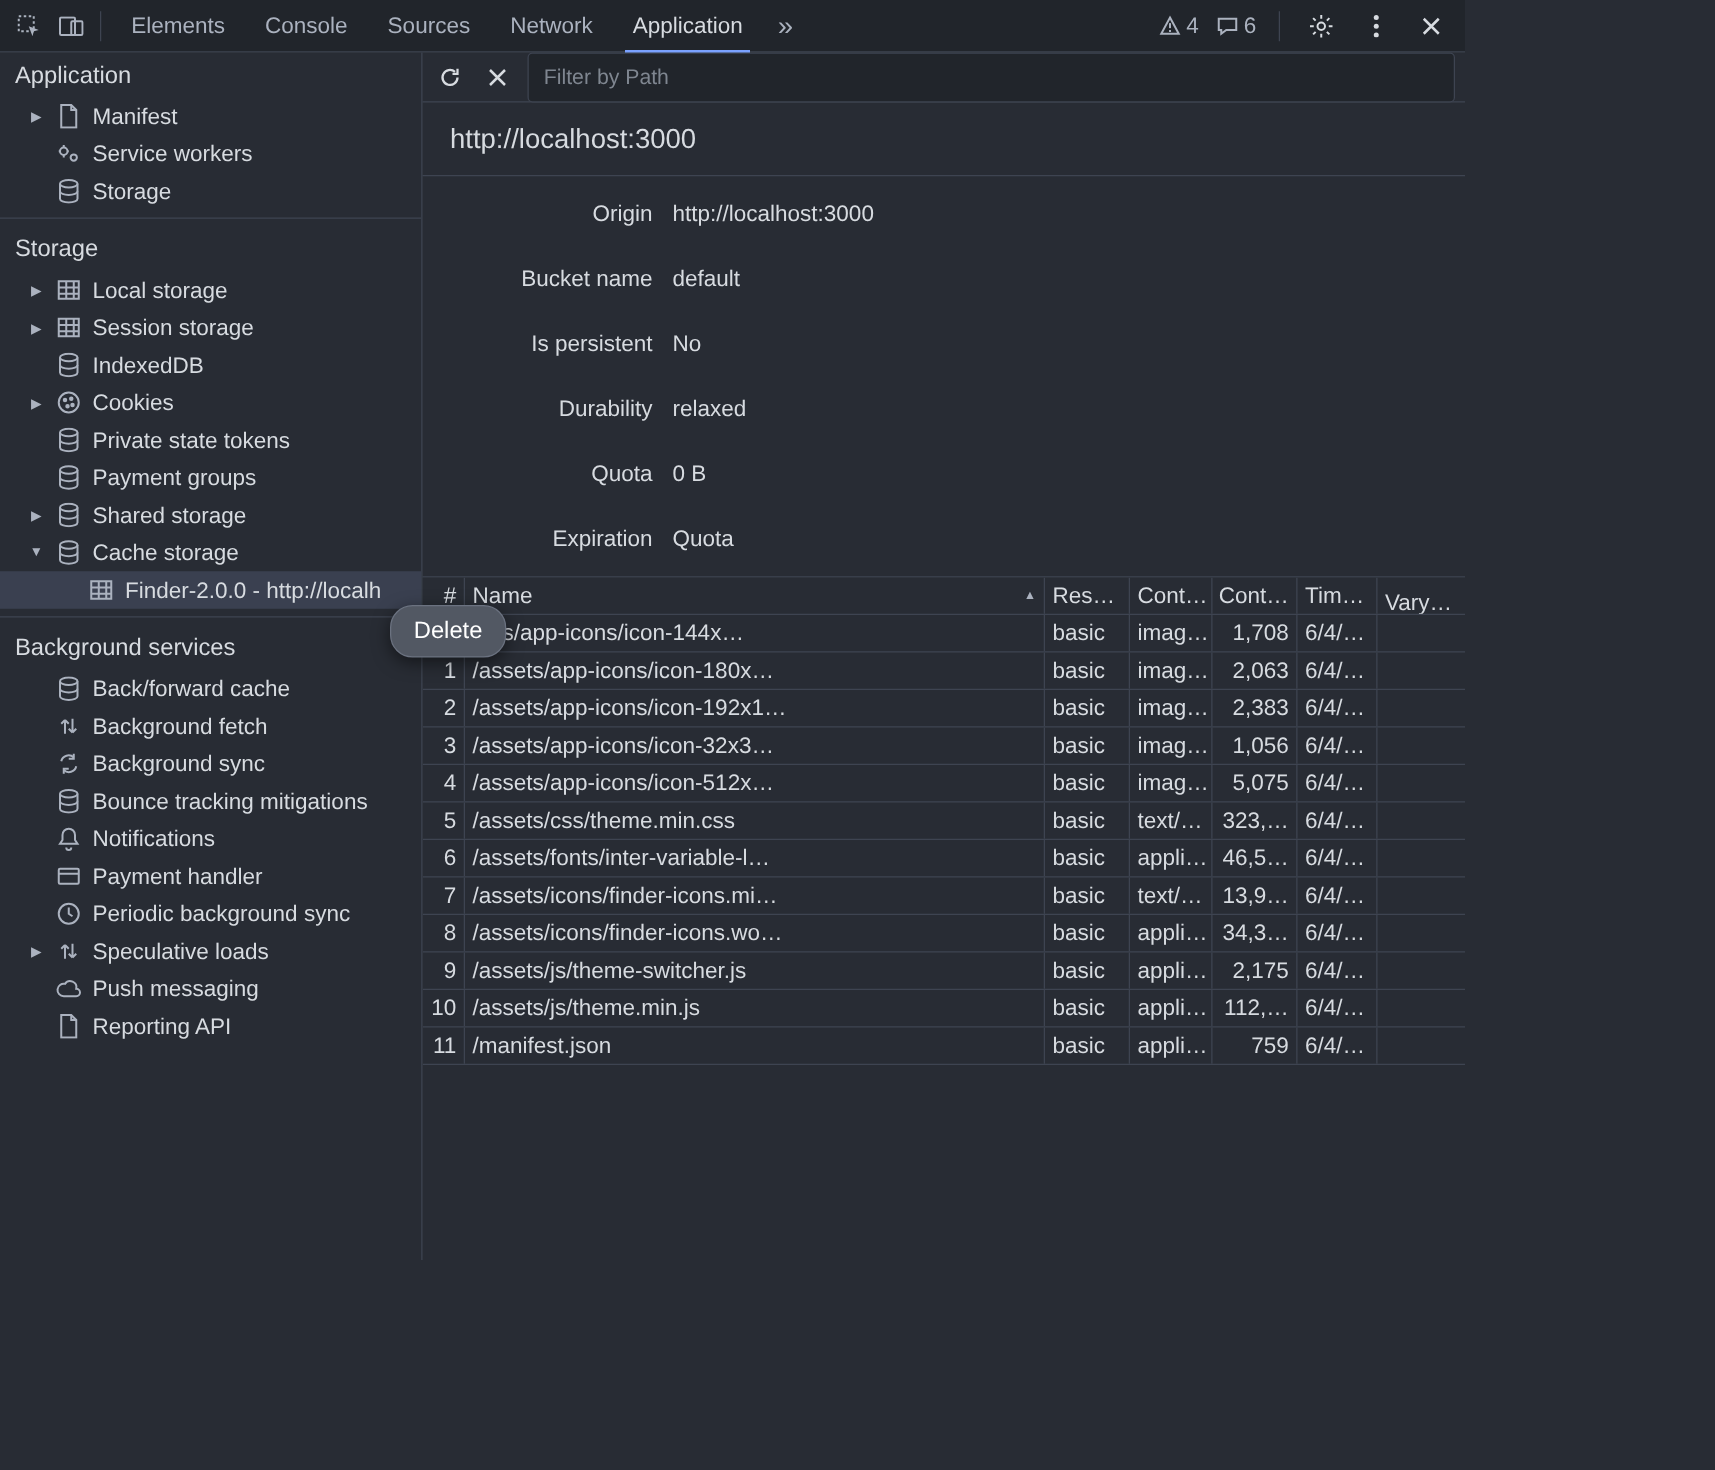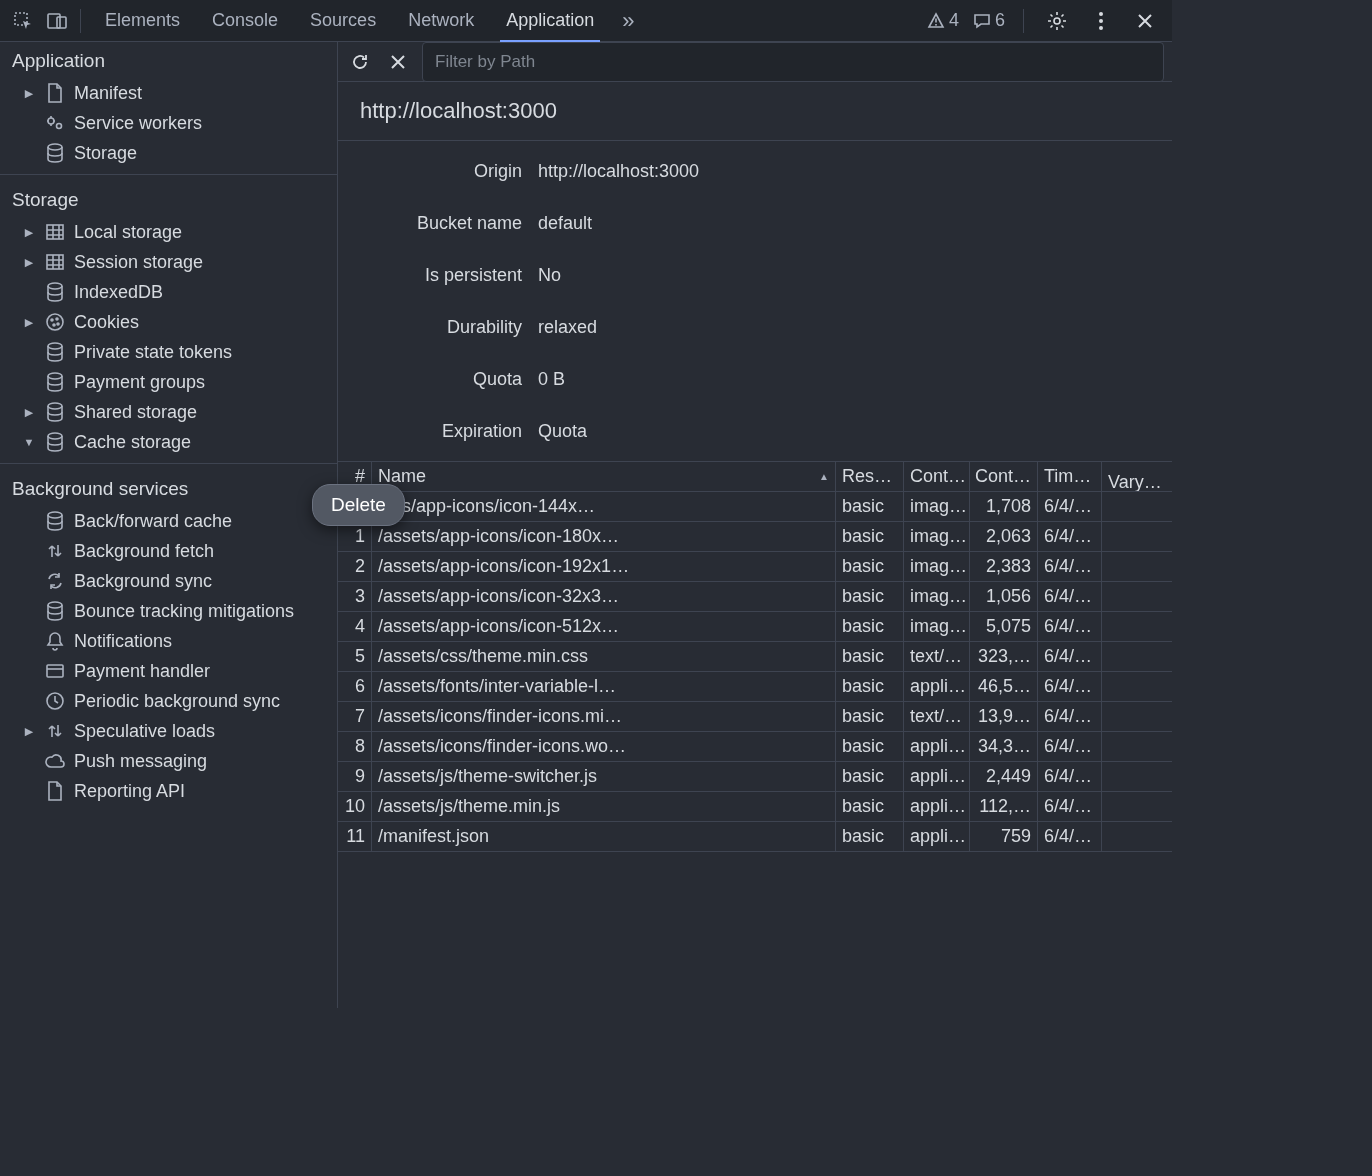--- a/index.html
+++ b/index.html
@@ -323,20 +323,30 @@
             <span class="disc">▼</span>
             <span class="ic">
               <svg width="18" height="20" viewBox="0 0 18 20" stroke="#abb2bf" fill="none" stroke-width="1.6">
                 <ellipse cx="9" cy="4" rx="7" ry="3"></ellipse>
                 <path d="M2 4v12c0 1.7 3.1 3 7 3s7-1.3 7-3V4"></path>
                 <path d="M2 10c0 1.7 3.1 3 7 3s7-1.3 7-3"></path>
               </svg>
             </span>
             <span>Cache storage</span>
           </li>
+          <li class="sb-item depth2 selected">
+            <span class="disc"></span>
+            <span class="ic">
+              <svg width="20" height="18" viewBox="0 0 20 18" stroke="#abb2bf" fill="none" stroke-width="1.6">
+                <rect x="2" y="2" width="16" height="14"></rect>
+                <path d="M2 7h16M2 12h16M8 2v14M14 2v14"></path>
+              </svg>
+            </span>
+            <span>Finder-2.0.0 - http://localh</span>
+          </li>
         </ul>
         <div class="hr"></div>
         <div class="sb-section-title">Background services</div>
         <ul class="sb-list">
           <li class="sb-item">
             <span class="disc"></span>
             <span class="ic">
               <svg width="18" height="20" viewBox="0 0 18 20" stroke="#abb2bf" fill="none" stroke-width="1.6">
                 <ellipse cx="9" cy="4" rx="7" ry="3"></ellipse>
                 <path d="M2 4v12c0 1.7 3.1 3 7 3s7-1.3 7-3V4"></path>
@@ -577,21 +587,21 @@
             <div class="gc ct">appli…</div>
             <div class="gc len">34,3…</div>
             <div class="gc tm">6/4/…</div>
             <div class="gc vary"></div>
           </div>
           <div class="grow">
             <div class="gc idx">9</div>
             <div class="gc name">/assets/js/theme-switcher.js</div>
             <div class="gc res">basic</div>
             <div class="gc ct">appli…</div>
-            <div class="gc len">2,449</div>
+            <div class="gc len">2,175</div>
             <div class="gc tm">6/4/…</div>
             <div class="gc vary"></div>
           </div>
           <div class="grow">
             <div class="gc idx">10</div>
             <div class="gc name">/assets/js/theme.min.js</div>
             <div class="gc res">basic</div>
             <div class="gc ct">appli…</div>
             <div class="gc len">112,…</div>
             <div class="gc tm">6/4/…</div>

